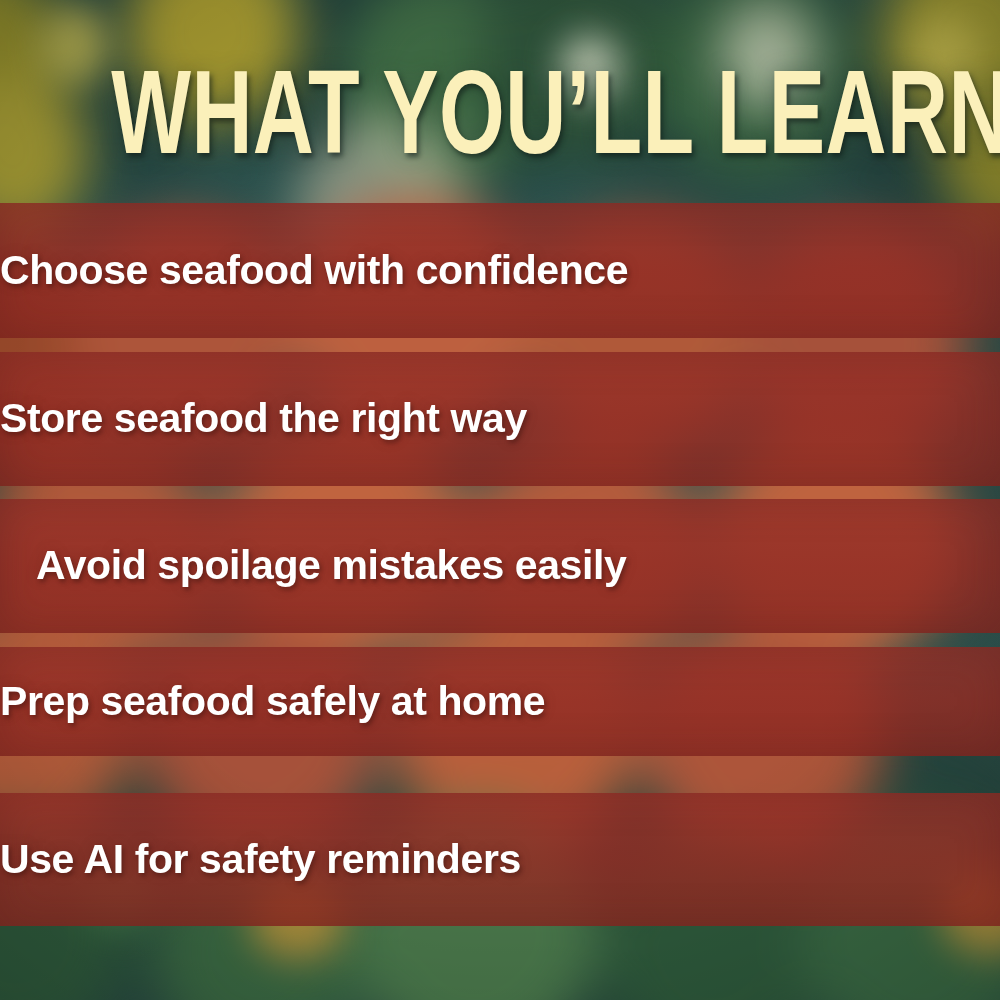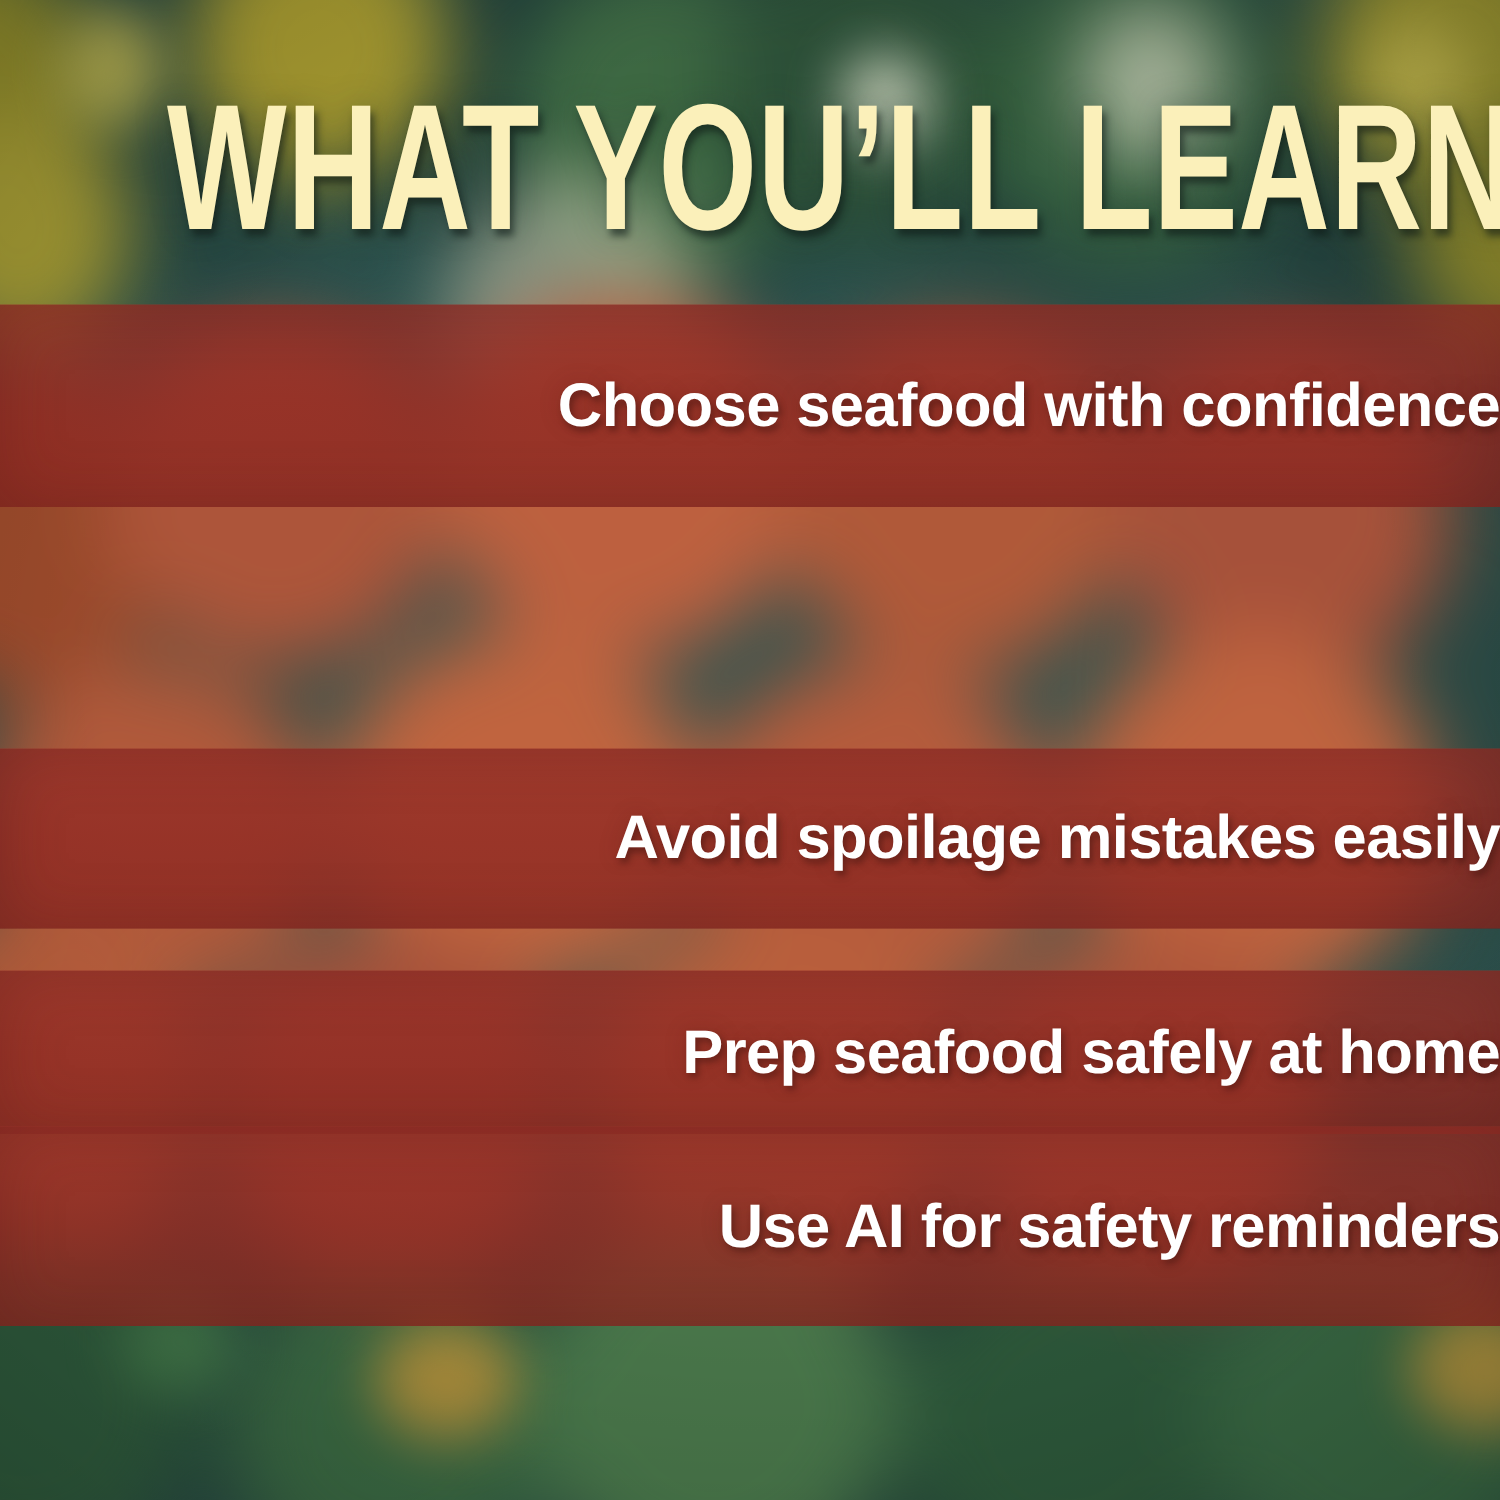--- a/index.html
+++ b/index.html
@@ -97,21 +97,21 @@
     inset: 0;
     z-index: 4;
   }
 
   .band {
     position: absolute;
     left: 0;
     width: 100%;
     display: flex;
     align-items: center;
-    justify-content: flex-end;
+    justify-content: flex-start;
     box-sizing: border-box;
     background: linear-gradient(
         180deg,
         rgba(150, 48, 40, 0.80) 0%,
         rgba(146, 44, 36, 0.84) 50%,
         rgba(138, 40, 33, 0.80) 100%);
     box-shadow: inset 0 0 42px rgba(90, 26, 22, 0.30);
   }
 
   .band-label {
@@ -123,23 +123,23 @@
     letter-spacing: -0.4px;
     color: #ffffff;
     white-space: nowrap;
     text-shadow:
       2px 3px 4px rgba(60, 18, 14, 0.48),
       0 0 14px rgba(80, 24, 18, 0.22);
   }
 
   .band-1 { top: 203px; height: 135px; }
   .band-2 { top: 352px; height: 134px; }
-  .band-3 { top: 499px; height: 120px; }
+  .band-3 { top: 499px; height: 134px; padding-left: 36px; }
   .band-4 { top: 647px; height: 109px; }
-  .band-5 { top: 751px; height: 133px; }
+  .band-5 { top: 793px; height: 133px; }
 </style>
 </head>
 <body>
 
 <div id="poster">
 
   <div class="bg-layer bg-base"></div>
 
   <div class="bg-layer bg-blobs-2">
     <div class="blob" style="left:40px;  top:20px;  width:300px; height:270px; background:#24443f;"></div>
@@ -204,20 +204,23 @@
   <div class="title-wrap">
     <h1 class="poster-title">WHAT YOU’LL LEARN INSIDE</h1>
   </div>
 
   <div class="bands">
 
     <div class="band band-1">
       <span class="band-label">Choose seafood with confidence</span>
     </div>
 
+    <div class="band band-2">
+      <span class="band-label">Store seafood the right way</span>
+    </div>
 
     <div class="band band-3">
       <span class="band-label">Avoid spoilage mistakes easily</span>
     </div>
 
     <div class="band band-4">
       <span class="band-label">Prep seafood safely at home</span>
     </div>
 
     <div class="band band-5">

